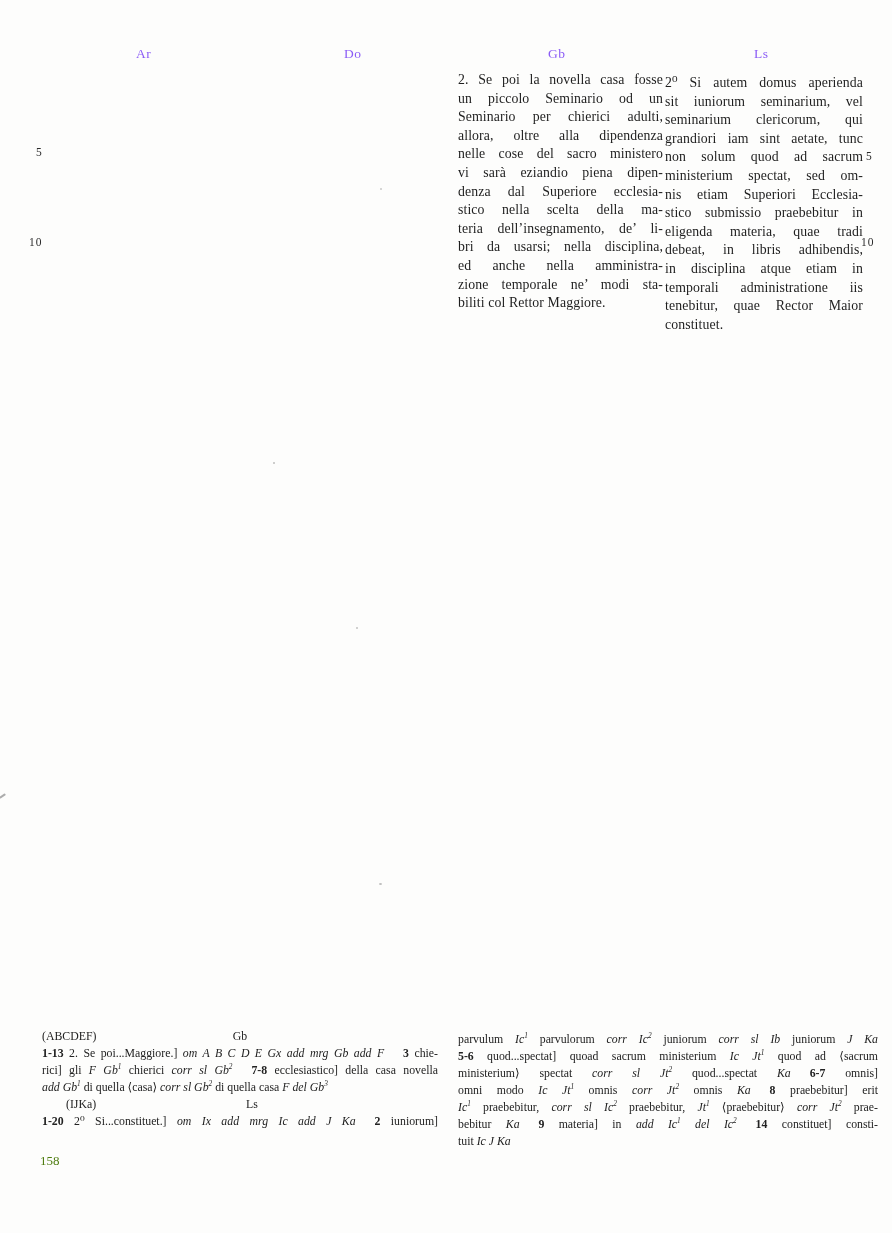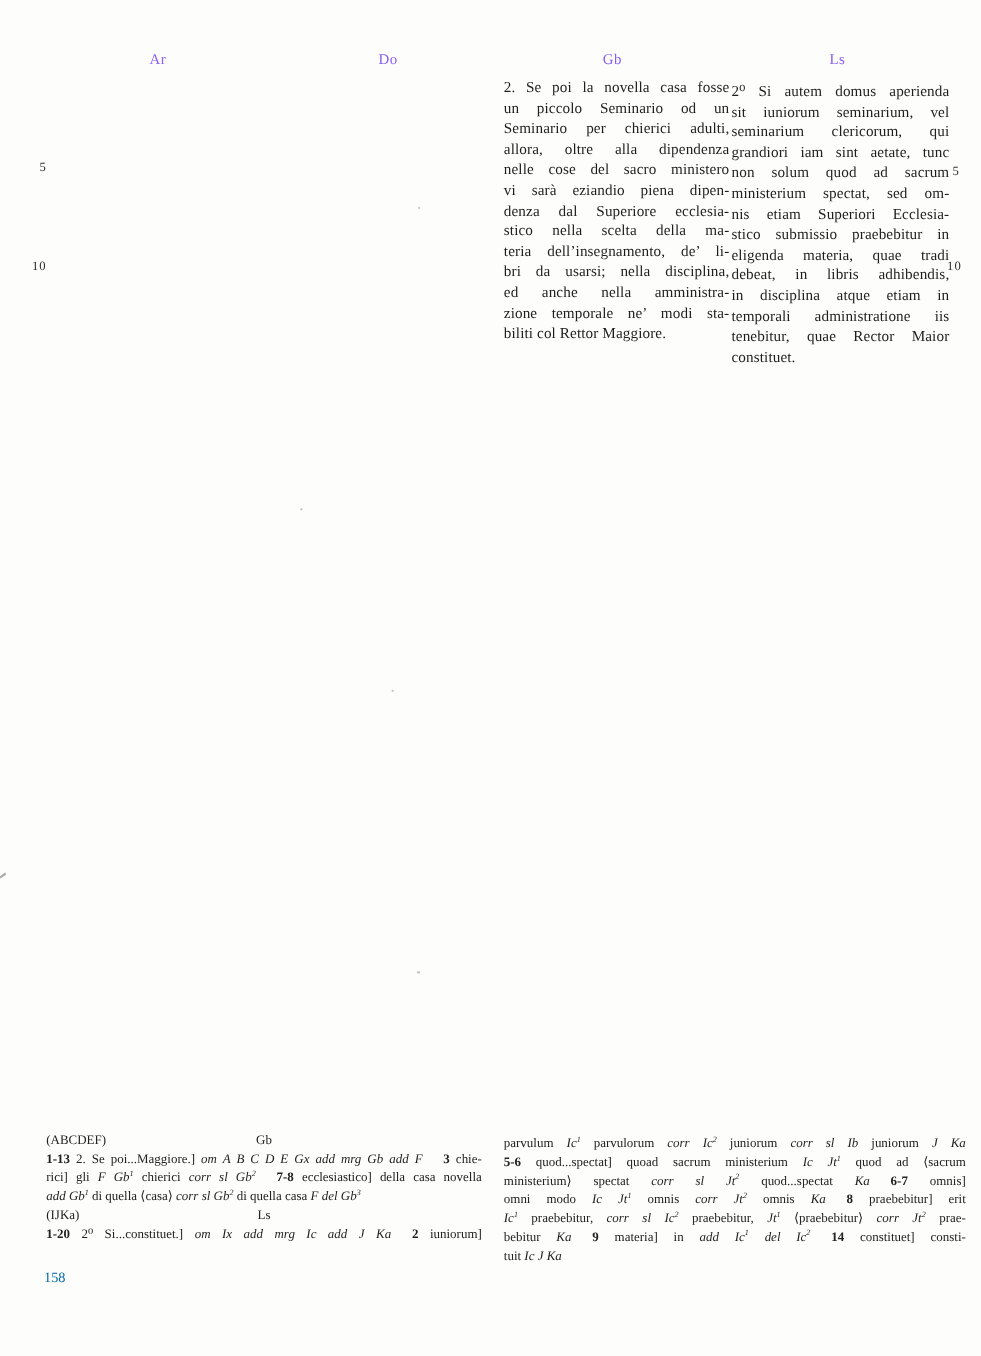--- a/index.html
+++ b/index.html
@@ -38,29 +38,29 @@
   .app-col{
     position:absolute;
     font-size:11.8px;line-height:17px;
     color:#222;
   }
   .app-left{left:42px;top:1028px;width:396px;}
   .app-right{left:458px;top:1031px;width:420px;}
   .app-head{position:relative;height:17px;}
   .app-head .witnesses{position:absolute;left:0;top:0;}
   .app-head .source{position:absolute;left:0;right:0;top:0;text-align:center;}
-  .app-block2{margin-top:0;}
+  .app-block2{margin-top:0;margin-left:24px;}
   .aline{white-space:normal;}
   .seg-b{font-weight:bold;}
   .seg-i{font-style:italic;margin-top:8px;}
   .seg-isup{vertical-align:super;font-size:0.62em;line-height:0;font-style:italic;}
   .seg-gap{display:inline-block;width:1.6em;}
   .pagenum{
     position:absolute;left:40px;top:1153px;
-    font-size:13px;color:#0369a1;
+    font-size:13px;color:#4d7c0f;
   }
   .speck{position:absolute;background:#8a8a8a;border-radius:50%;}
   .sp1{left:273px;top:462px;width:2px;height:2px;opacity:.55;}
   .sp2{left:356px;top:627px;width:2px;height:2px;opacity:.5;}
   .sp3{left:379px;top:883px;width:3px;height:2px;opacity:.55;}
   .sp4{left:380px;top:188px;width:2px;height:2px;opacity:.45;}
   .edgemark{
     position:absolute;left:-1px;top:795px;width:7px;height:2px;
     background:#777;opacity:.6;transform:rotate(-35deg);border-radius:1px;
   }

